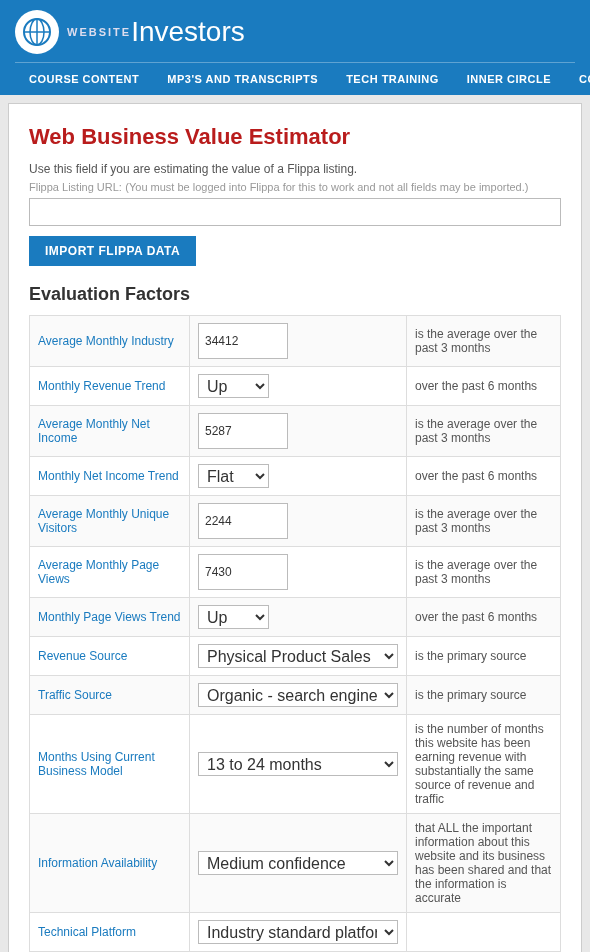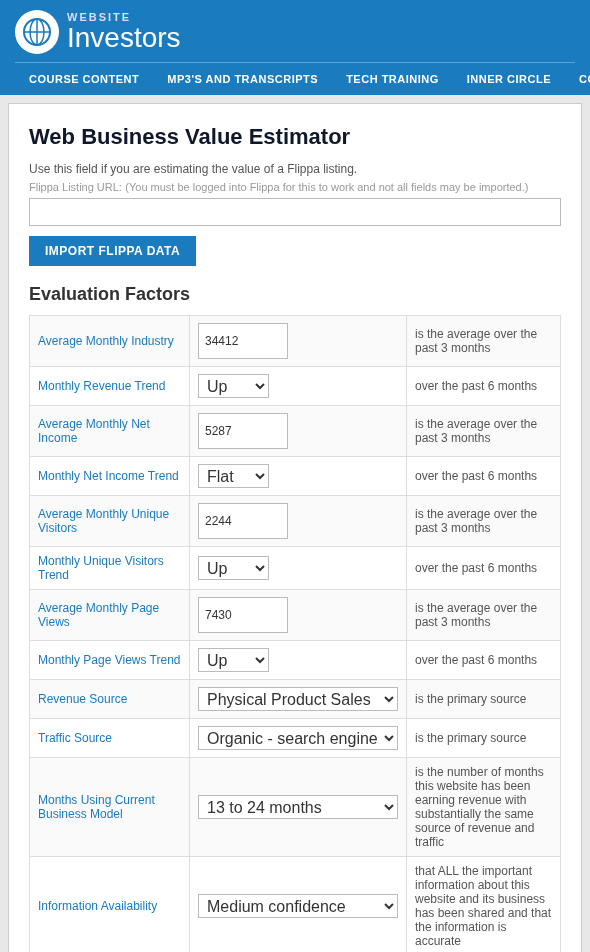--- a/index.html
+++ b/index.html
@@ -21,21 +21,21 @@
     .logo-icon {
       width: 44px; height: 44px;
       background: #fff;
       border-radius: 50%;
       display: flex; align-items: center; justify-content: center;
       font-size: 20px;
       color: #1a7bbf;
       font-weight: bold;
     }
     .logo-text-area {
-      display: flex; flex-direction: column;
+      display: flex; flex-direction: row; align-items: center;
     }
     .logo-website {
       font-size: 11px; color: #dde; letter-spacing: 2px; font-weight: bold; text-transform: uppercase;
     }
     .logo-investors {
       font-size: 28px; color: #fff; font-weight: normal; line-height: 1.1;
     }
     .nav-bar {
       display: flex; gap: 0;
       background: #1a7bbf;
@@ -55,21 +55,21 @@
     
     .main-content {
       background: #fff;
       margin: 8px;
       padding: 20px;
       border: 1px solid #ccc;
     }
 
     .page-title {
       font-size: 22px;
-      color: #0f172a;
+      color: #b91c1c;
       margin-bottom: 12px;
       font-weight: bold;
     }
 
     .flippa-info {
       font-size: 12px;
       color: #555;
       margin-bottom: 4px;
     }
     .flippa-label {
@@ -216,25 +216,20 @@
           <td class="field-label">Monthly Net Income Trend</td>
           <td><select class="field-select"><option value="Up">Up</option><option value="Flat" selected="">Flat</option><option value="Down">Down</option></select></td>
           <td class="field-desc">over the past 6 months</td>
         </tr>
         <tr>
           <td class="field-label">Average Monthly Unique Visitors</td>
           <td><input type="text" class="field-input" value="2244" style=""></td>
           <td class="field-desc">is the average over the past 3 months</td>
         </tr>
         <tr>
-          <td class="field-label">Monthly Unique Visitors Trend</td>
-          <td><select class="field-select"><option value="Up">Up</option><option value="Flat">Flat</option><option value="Down">Down</option></select></td>
-          <td class="field-desc">over the past 6 months</td>
-        </tr>
-        <tr>
           <td class="field-label">Average Monthly Page Views</td>
           <td><input type="text" class="field-input" value="7430" style=""></td>
           <td class="field-desc">is the average over the past 3 months</td>
         </tr>
         <tr>
           <td class="field-label">Monthly Page Views Trend</td>
           <td><select class="field-select"><option value="Up">Up</option><option value="Flat">Flat</option><option value="Down">Down</option></select></td>
           <td class="field-desc">over the past 6 months</td>
         </tr>
         <tr>

